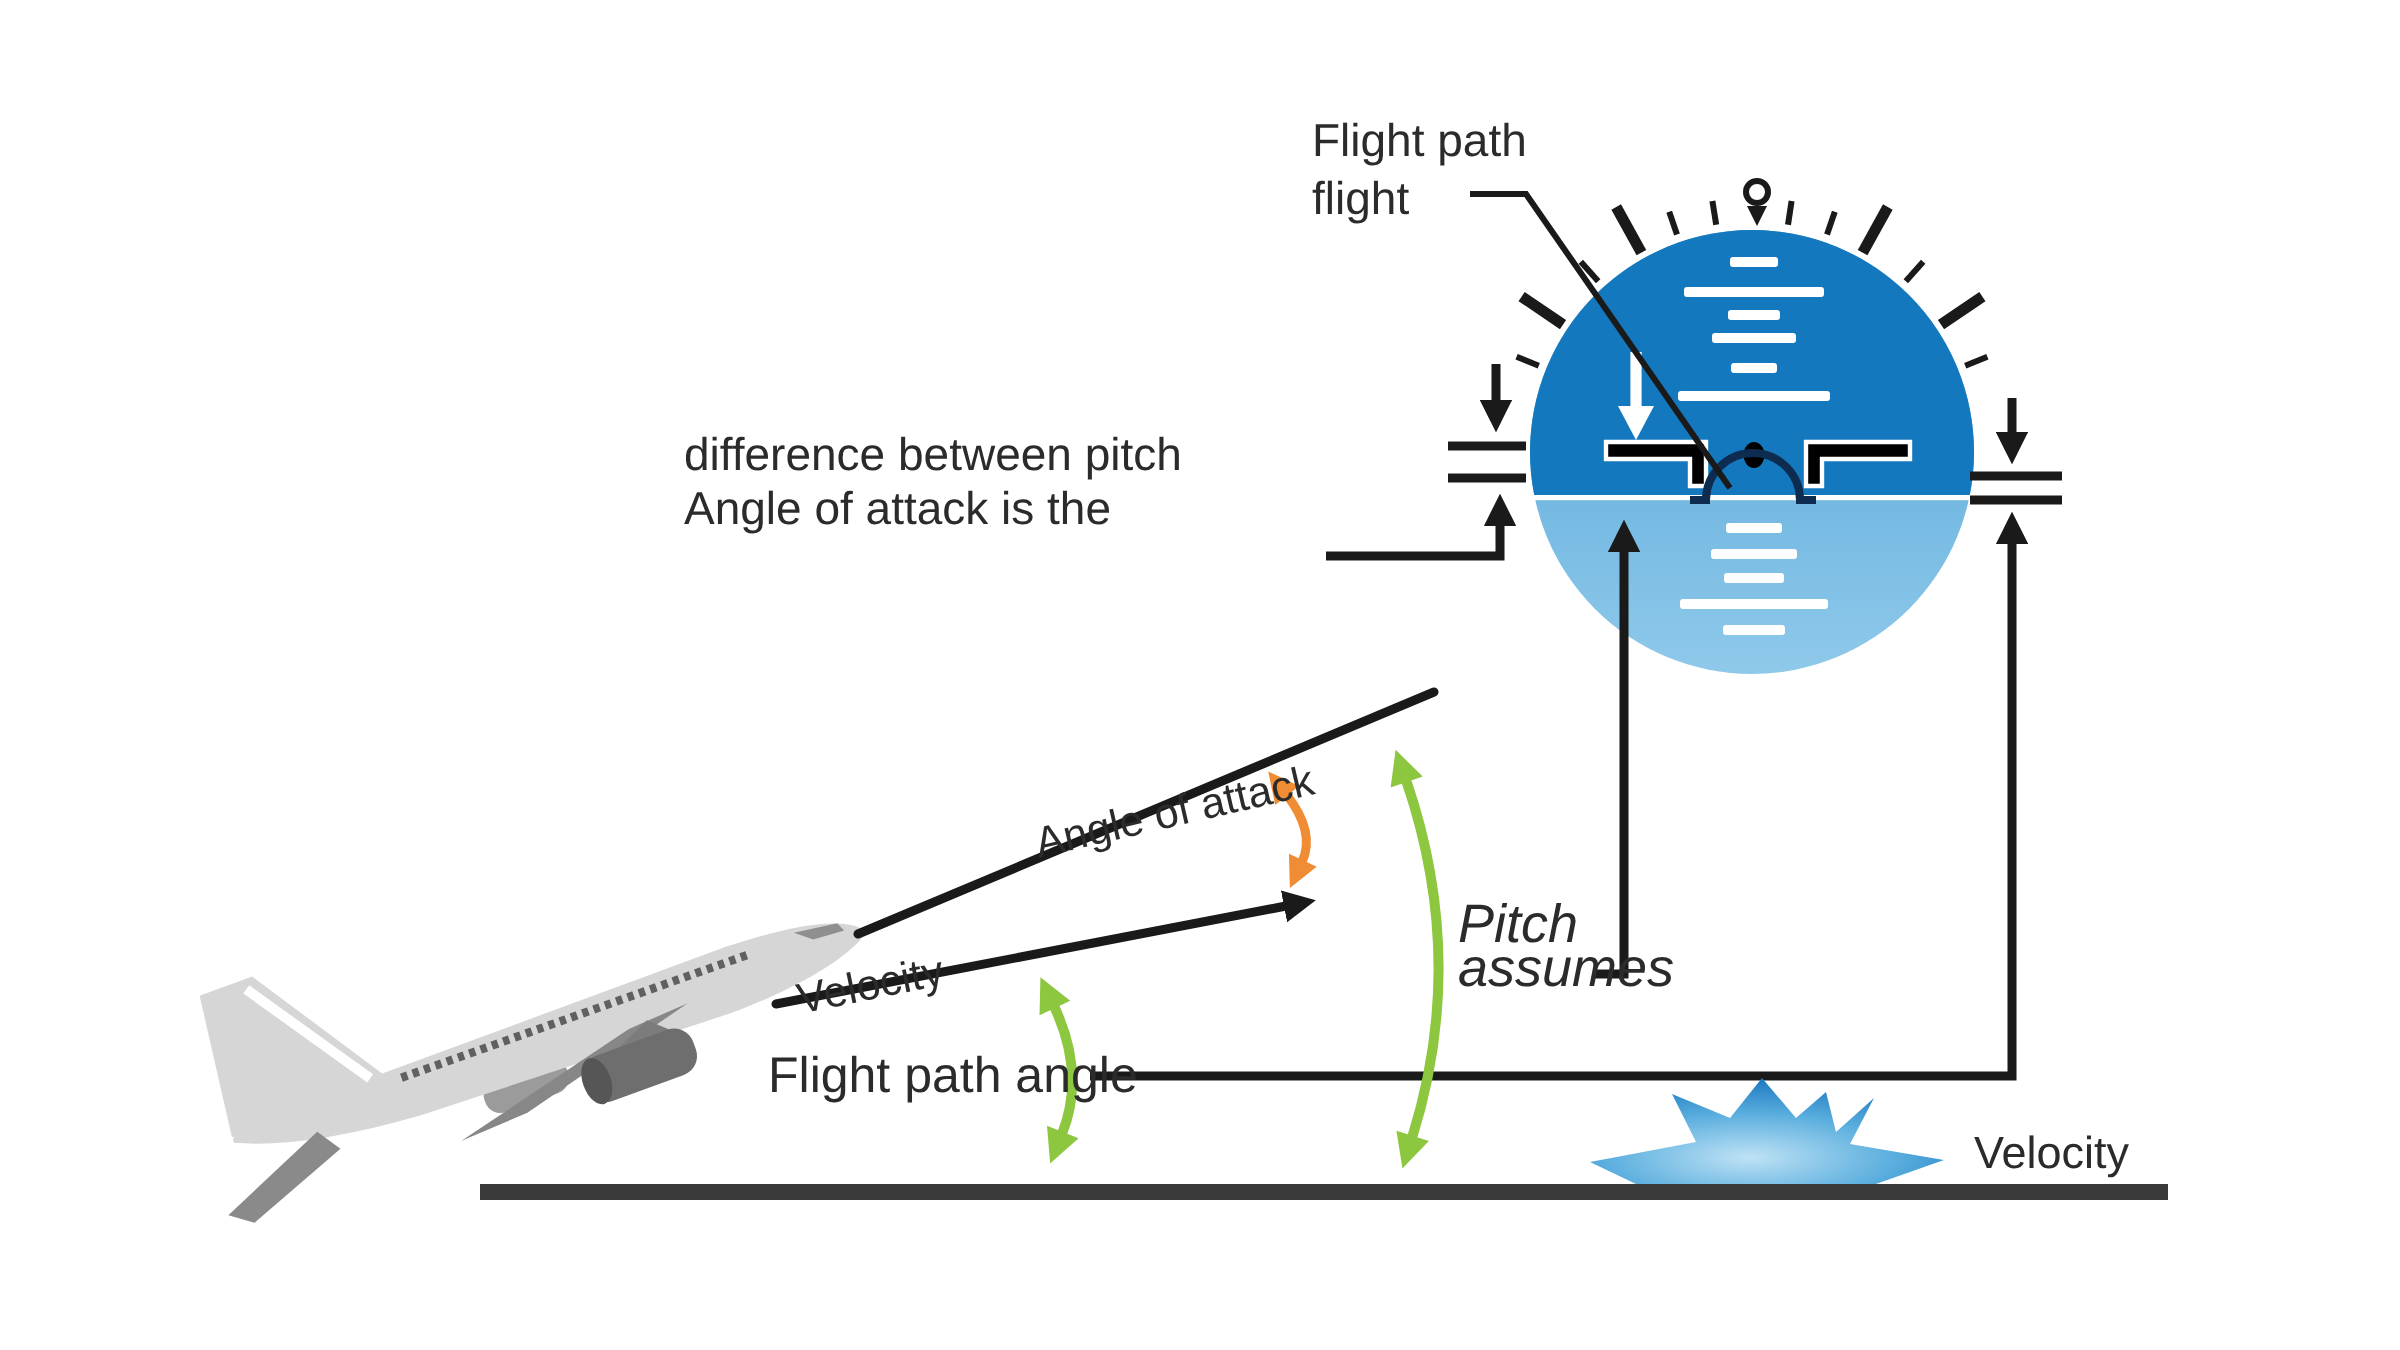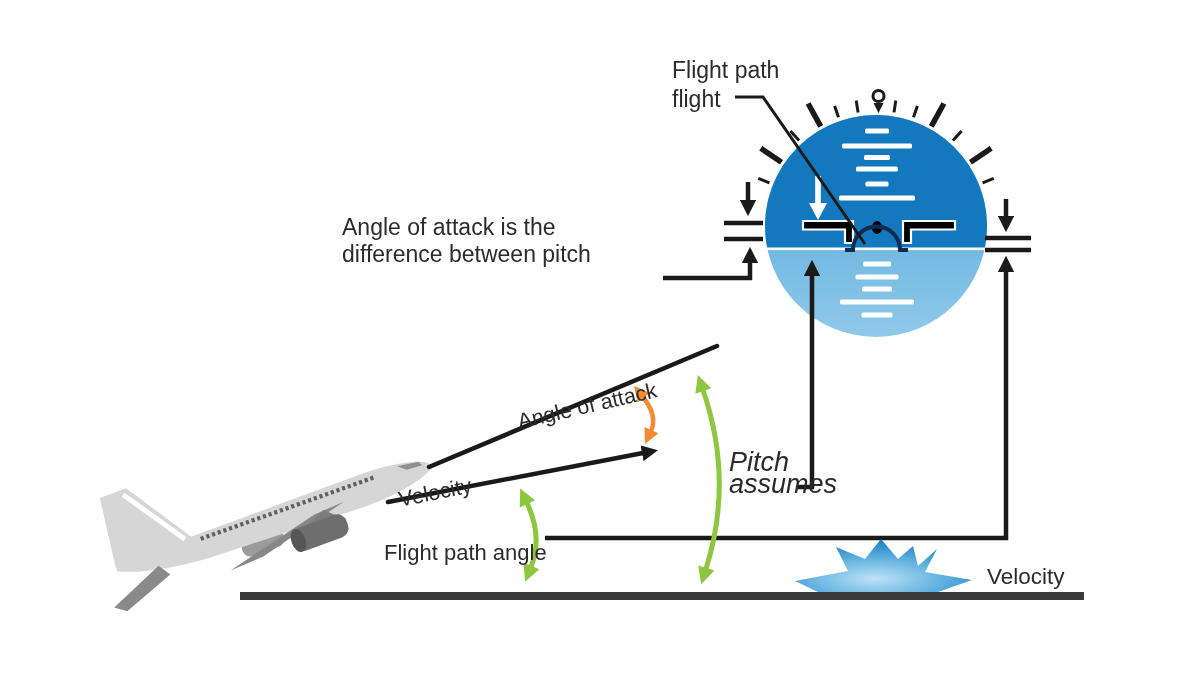--- a/index.html
+++ b/index.html
@@ -1,24 +1,24 @@
 <!DOCTYPE html>
 <html><head>
 <meta charset="utf-8">
 <style>
   html,body{margin:0;padding:0;background:#ffffff;}
   .canvas{position:relative;width:1200px;height:675px;background:#fff;overflow:hidden;
           font-family:"Liberation Sans",sans-serif;color:#2b2b2b;}
   .canvas svg.scene{position:absolute;left:0;top:0;}
   .lbl{position:absolute;white-space:nowrap;color:#2b2b2b;}
-  .fpv{left:656px;top:56px;font-size:23px;line-height:29px;margin-left:16px;}
+  .fpv{left:656px;top:56px;font-size:23px;line-height:29px;}
   .desc{left:342px;top:214px;font-size:23px;line-height:26.5px;}
   .aoa{left:518px;top:410px;font-size:21.5px;transform:rotate(-13deg);transform-origin:left center;}
   .vel{left:399px;top:488px;font-size:21.5px;transform:rotate(-11.5deg);transform-origin:left center;}
-  .fpa{left:384px;top:540px;font-size:22px;}
+  .fpa{left:384px;top:524px;font-size:25px;}
   .pitch{left:729px;top:452px;font-size:27px;line-height:21.5px;font-style:italic;}
   .hor{left:987px;top:564px;font-size:22.5px;}
   .desc span{display:block;}
 </style>
 </head>
 <body>
 
 <div class="canvas">
 
 <svg class="scene" width="1200" height="675" viewBox="0 0 1200 675">
@@ -141,22 +141,22 @@
   <path d="M 527 503 Q 543 537 531 567" fill="none" stroke="#8dc63f" stroke-width="5" stroke-linecap="round" marker-start="url(#ah-green)" marker-end="url(#ah-green)"></path>
   <path d="M 703 390 Q 734 480 706 569" fill="none" stroke="#8dc63f" stroke-width="5" stroke-linecap="round" marker-start="url(#ah-green)" marker-end="url(#ah-green)"></path>
 </svg>
 
 <div class="lbl fpv">
   <span style="display:block">Flight path</span>
   <span style="display:block">flight</span>
 </div>
 
 <div class="lbl desc">
+  <span>difference between pitch</span>
   <span>Angle of attack is the</span>
-  <span>difference between pitch</span>
 </div>
 
 <div class="lbl aoa">Angle of attack</div>
 <div class="lbl vel">Velocity</div>
 <div class="lbl fpa">Flight path angle</div>
 
 <div class="lbl pitch">
   <span style="display:block">Pitch</span>
   <span style="display:block">assumes</span>
 </div>

